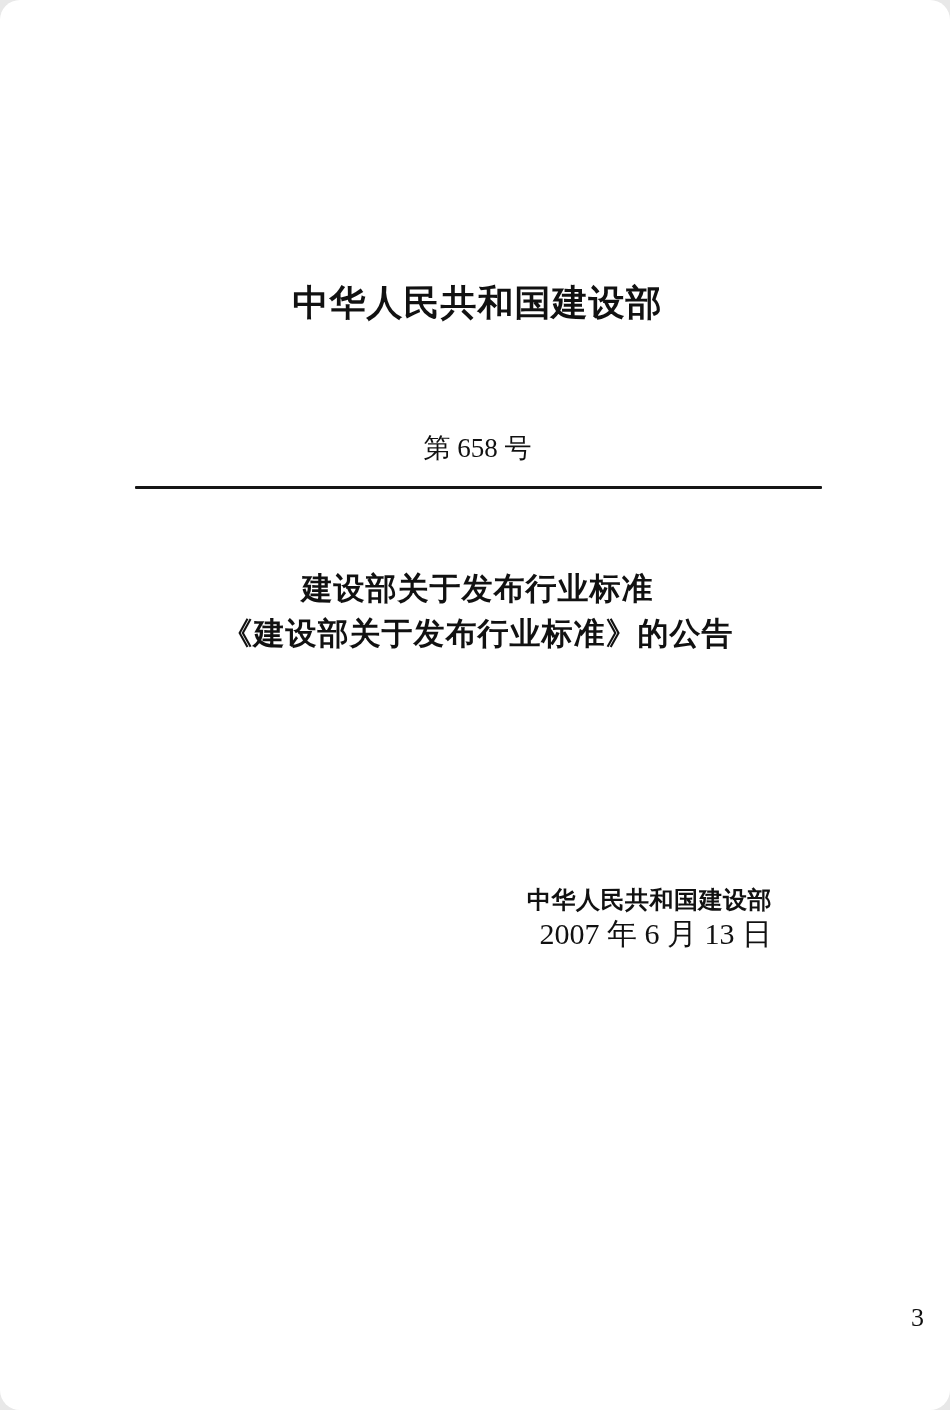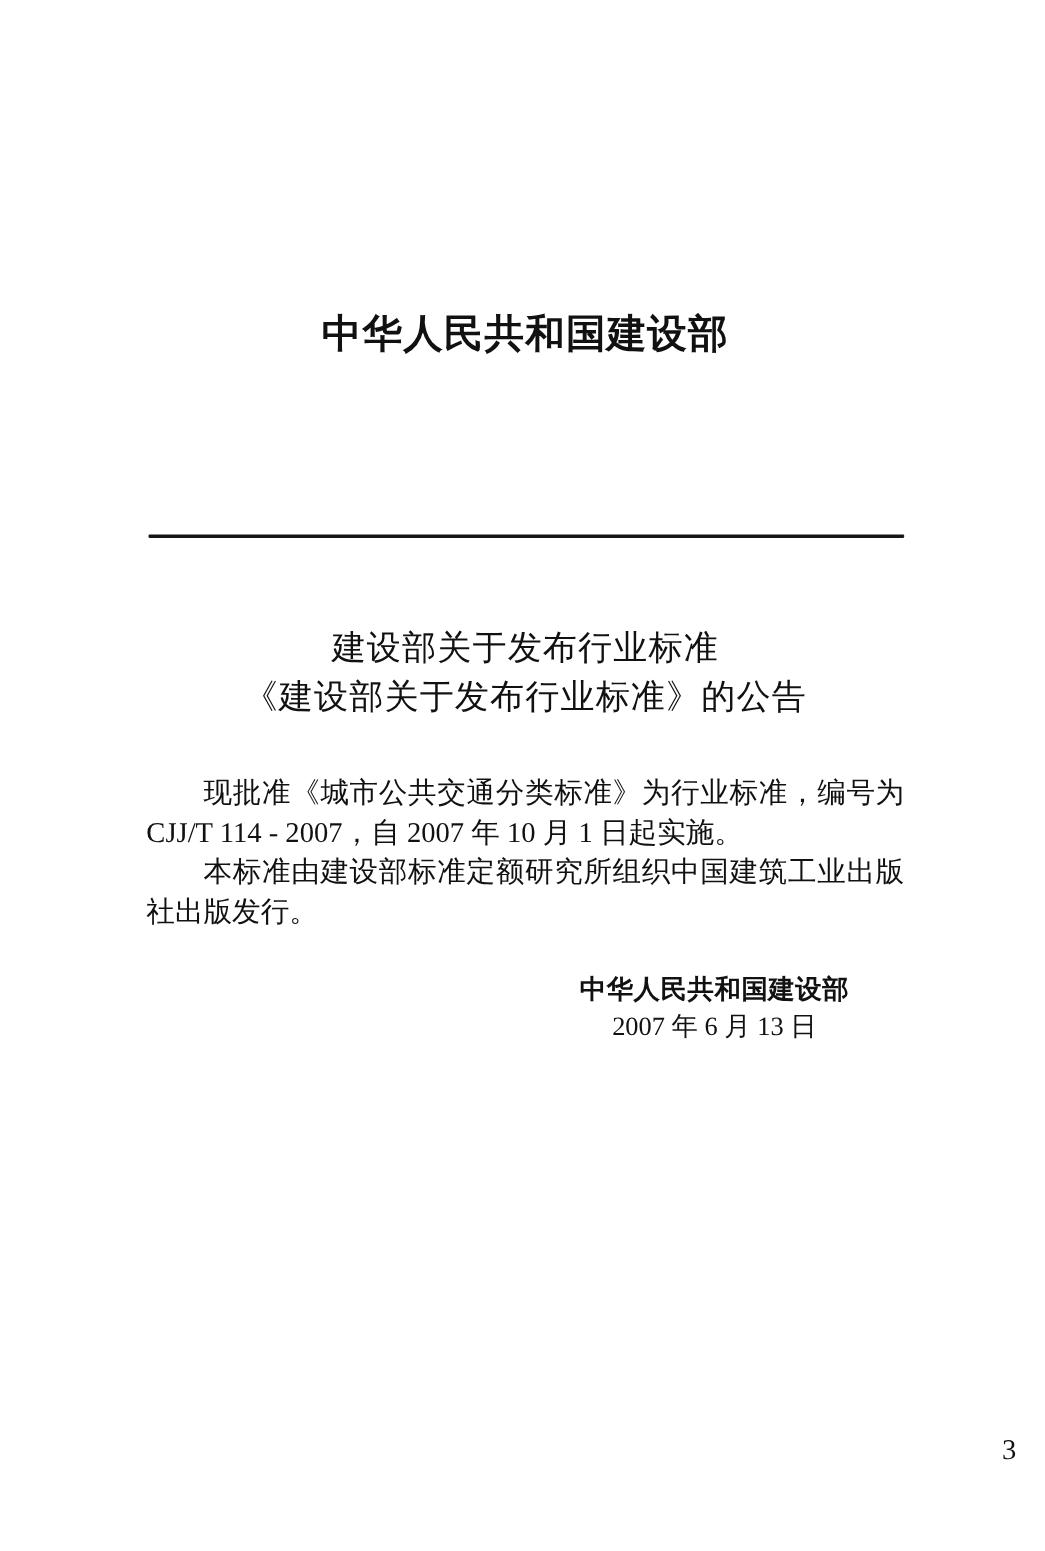--- a/index.html
+++ b/index.html
@@ -9,20 +9,21 @@
   }
   .page {
     position: relative;
     width: 950px;
     height: 1410px;
     margin: 0 auto;
     background: #ffffff;
     color: #111111;
     font-family: "Liberation Serif", "DejaVu Serif", serif;
     overflow: hidden;
+    border-radius: 20px;
   }
   .content {
     position: absolute;
     left: 133px;
     right: 128px;
     top: 0;
     bottom: 0;
   }
   .ministry-title {
     position: absolute;
@@ -63,21 +64,21 @@
     background: #161616;
     border-radius: 1px;
   }
   .notice-title {
     position: absolute;
     top: 566px;
     left: 0;
     right: 0;
     text-align: center;
     font-size: 31px;
-    font-weight: normal;
+    font-weight: bold;
     line-height: 45px;
     letter-spacing: 1px;
   }
   .body-text {
     position: absolute;
     top: 703px;
     left: 0;
     right: 0;
     font-size: 26px;
     line-height: 36px;
@@ -93,51 +94,49 @@
     right: 50px;
     text-align: center;
   }
   .signature-name {
     font-size: 24px;
     font-weight: bold;
     line-height: 34px;
     letter-spacing: 0.5px;
   }
   .signature-date {
-    font-size: 24px;
+    font-size: 30px;
     line-height: 34px;
+    text-align: right;
   }
   .page-number {
     position: absolute;
     top: 1303px;
     left: 778px;
     font-size: 26px;
   }
 </style>
 </head>
 <body>
 
 <div class="page">
   <div class="content">
 
     <div class="ministry-title">中华人民共和国建设部</div>
 
 
+    <div class="announcement-number">第 658 号</div>
 
     <div class="rule"></div>
 
     <div class="notice-title">
       <div>建设部关于发布行业标准</div>
       <div>《建设部关于发布行业标准》的公告</div>
     </div>
 
-    <div class="body-text">
-      <p>现批准《城市公共交通分类标准》为行业标准，编号为 CJJ/T 114 - 2007，自 2007 年 10 月 1 日起实施。</p>
-      <p>本标准由建设部标准定额研究所组织中国建筑工业出版社出版发行。</p>
-    </div>
 
     <div class="signature-block">
       <div class="signature-name">中华人民共和国建设部</div>
       <div class="signature-date">2007 年 6 月 13 日</div>
     </div>
 
     <div class="page-number">3</div>
 
   </div>
 </div>

